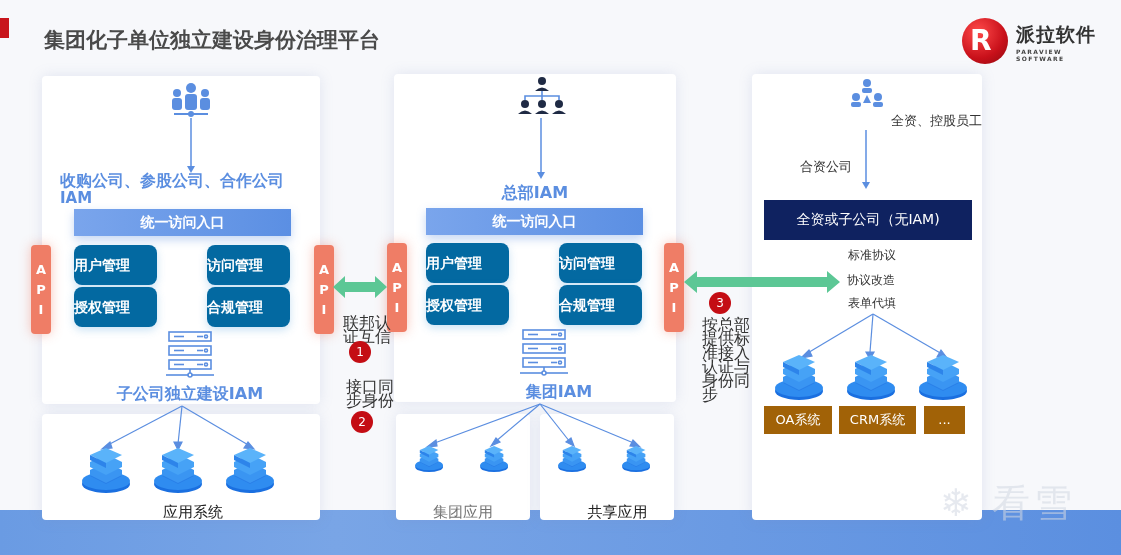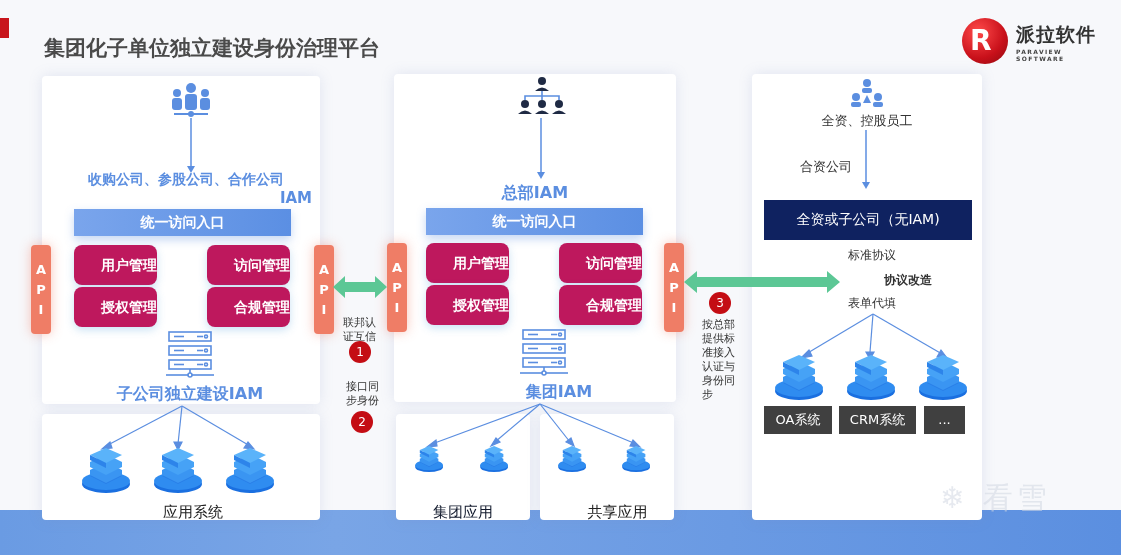--- a/index.html
+++ b/index.html
@@ -1,35 +1,35 @@
 <!DOCTYPE html>
 <html><head>
 <meta charset="utf-8">
 <style>
   html, body { margin:0; padding:0; }
   body { width:1121px; height:555px; position:relative; overflow:hidden; background:#f7f8fb; font-family:"DejaVu Sans", "Liberation Sans", sans-serif; }
   .abs { position:absolute; }
   .title-bar-mark { left:0; top:18px; width:9px; height:20px; background:#c8151c; }
-  .title { left:44px; top:26px; font-size:21px; font-weight:bold; color:#4a4a4a; letter-spacing:0px;margin-top:8px; }
+  .title { left:44px; top:26px; font-size:21px; font-weight:bold; color:#4a4a4a; letter-spacing:0px; }
   .logo { left:962px; top:18px; width:145px; height:46px; }
   .logo-circle { left:0; top:0; width:46px; height:46px; border-radius:50%; background:radial-gradient(circle at 35% 30%, #ff4a4a, #c8101a 60%, #8e0a10); }
   .logo-r { left:8px; top:6px; font-size:28px; font-weight:bold; color:#fff; font-family:"DejaVu Sans", sans-serif; }
   .logo-cn { left:54px; top:4px; font-size:19px; color:#333; font-weight:bold; letter-spacing:1px; }
   .logo-en { left:54px; top:30px; font-size:6px; color:#444; letter-spacing:1.4px; font-weight:bold; }
 
   .card { background:#fff; border-radius:4px; box-shadow:0 0 14px rgba(120,140,190,0.18); }
   .blue-text { color:#5b8ee0; font-weight:bold; }
   .entry-bar { background:linear-gradient(90deg,#7aa5ec,#5b8fe3); color:#fff; font-weight:bold; font-size:14px; text-align:center; line-height:27px; box-shadow:0 4px 10px rgba(90,140,220,0.35); }
-  .mod { background:#be185d; color:#fff; font-weight:bold; font-size:14px; border-radius:8px; text-align:right; line-height:40px; width:83px; height:40px; box-shadow:0 3px 8px rgba(80,160,220,0.3); }
+  .mod { background:#0369a1; color:#fff; font-weight:bold; font-size:14px; border-radius:8px; text-align:left; line-height:40px; width:83px; height:40px; box-shadow:0 3px 8px rgba(80,160,220,0.3); }
   .api { background:#ef7d66; color:#fff; font-weight:bold; font-size:13px; width:20px; height:89px; border-radius:4px; text-align:center; box-shadow:0 0 12px rgba(239,125,102,0.45); display:flex; flex-direction:column; justify-content:center; align-items:center; line-height:20px; }
-  .note { font-size:11px; color:#333; line-height:14px; }
+  .note { font-size:16px; color:#333; line-height:14px; }
   .badge { width:22px; height:22px; border-radius:50%; background:#c40d14; color:#fff; font-size:12px; text-align:center; line-height:22px; }
-  .sys-box { background:#404040; color:#fff; font-size:13px; text-align:center; line-height:28px; height:28px; }
+  .sys-box { background:#a16207; color:#fff; font-size:13px; text-align:center; line-height:28px; height:28px; }
   .bottom-wave { left:0; top:510px; width:1121px; height:60px; background:linear-gradient(90deg,#6a9be3,#79a5e6 30%, #5b8fe0); }
-  .watermark { left:940px; top:478px; font-size:30px; color:rgba(210,215,225,0.55); letter-spacing:4px; }
+  .watermark { left:940px; top:478px; font-size:38px; color:rgba(210,215,225,0.55); letter-spacing:4px; }
   .dark-box { background:#0f2260; color:#fff; font-size:14px; text-align:center; line-height:38px; }
 </style>
 </head>
 <body>
 
 <div class="abs title-bar-mark"></div>
 <div class="abs title">集团化子单位独立建设身份治理平台</div>
 <div class="abs logo">
   <div class="abs logo-circle"></div>
   <div class="abs logo-r">R</div>
@@ -51,22 +51,22 @@
     <circle cx="37" cy="11" r="4"></circle>
       <rect x="32" y="16" width="10" height="12" rx="3"></rect>
     <rect x="6" y="31" width="34" height="2"></rect>
       <circle cx="23" cy="32" r="3"></circle>
   </g>
 </svg>
 <svg class="abs" style="left:186px;top:118px;" width="10" height="56">
   <line x1="5" y1="0" x2="5" y2="48" stroke="#5b8ee0" stroke-width="1.5"></line>
     <polygon points="1,48 9,48 5,55" fill="#5b8ee0"></polygon>
 </svg>
-<div class="abs blue-text" style="left:60px;top:171px;width:252px;text-align:center;font-size:14px;">收购公司、参股公司、合作公司</div>
-<div class="abs blue-text" style="left:60px;top:189px;width:252px;text-align:right;font-size:15px;">IAM</div>
+<div class="abs blue-text" style="left:60px;top:171px;width:252px;font-size:16px;">收购公司、参股公司、合作公司</div>
+<div class="abs blue-text" style="left:60px;top:189px;width:252px;text-align:left;font-size:15px;">IAM</div>
 <div class="abs entry-bar" style="left:74px;top:209px;width:217px;height:27px;">统一访问入口</div>
 <div class="abs mod" style="left:74px;top:245px;">用户管理</div>
 <div class="abs mod" style="left:207px;top:245px;">访问管理</div>
 <div class="abs mod" style="left:74px;top:287px;">授权管理</div>
 <div class="abs mod" style="left:207px;top:287px;">合规管理</div>
 
 <svg class="abs" style="left:166px;top:330px;" width="48" height="48">
   <g fill="none" stroke="#5b8ee0" stroke-width="1.6">
     <rect x="3" y="2" width="42" height="9"></rect>
       <rect x="3" y="16" width="42" height="9"></rect>
@@ -179,44 +179,44 @@
   </svg>
 <svg class="abs" style="left:479px;top:446px;" width="30" height="28">
     <use href="#db" transform="scale(0.58)"></use>
   </svg>
 <svg class="abs" style="left:557px;top:446px;" width="30" height="28">
     <use href="#db" transform="scale(0.58)"></use>
   </svg>
 <svg class="abs" style="left:621px;top:446px;" width="30" height="28">
     <use href="#db" transform="scale(0.58)"></use>
   </svg>
-<div class="abs" style="left:396px;top:503px;width:134px;text-align:center;font-size:15px;color:#0f172a;">集团应用</div>
+<div class="abs" style="left:396px;top:503px;width:134px;text-align:center;font-size:15px;color:#737373;">集团应用</div>
 <div class="abs" style="left:540px;top:503px;width:155px;text-align:center;font-size:15px;color:#222;">共享应用</div>
 
 <div class="abs card" style="left:752px;top:74px;width:230px;height:446px;"></div>
 <svg class="abs" style="left:850px;top:78px;" width="34" height="30">
   <g fill="#5b8ee0">
     <circle cx="17" cy="5" r="4"></circle>
       <rect x="12" y="10" width="10" height="5" rx="2"></rect>
     <circle cx="6" cy="19" r="4"></circle>
       <rect x="1" y="24" width="10" height="5" rx="2"></rect>
     <circle cx="28" cy="19" r="4"></circle>
       <rect x="23" y="24" width="10" height="5" rx="2"></rect>
     <path d="M17 17 l-4 8 h8 z"></path>
   </g>
 </svg>
-<div class="abs" style="left:752px;top:112px;width:230px;text-align:center;font-size:13px;color:#333;">全资、控股员工</div>
+<div class="abs" style="left:752px;top:112px;width:230px;text-align:right;font-size:13px;color:#333;">全资、控股员工</div>
 <svg class="abs" style="left:861px;top:130px;" width="10" height="60">
   <line x1="5" y1="0" x2="5" y2="52" stroke="#5b8ee0" stroke-width="1.5"></line>
     <polygon points="1,52 9,52 5,59" fill="#5b8ee0"></polygon>
 </svg>
 <div class="abs" style="left:800px;top:158px;font-size:13px;color:#333;">合资公司</div>
 <div class="abs dark-box" style="left:764px;top:200px;width:208px;height:40px;">全资或子公司（无IAM)</div>
 <div class="abs note" style="left:848px;top:248px;font-size:12px;">标准协议</div>
-<div class="abs note" style="left:884px;top:273px;font-size:12px;font-weight:bold;">协议改造</div>
+<div class="abs note" style="left:847px;top:273px;font-size:12px;">协议改造</div>
 <div class="abs note" style="left:848px;top:296px;font-size:12px;">表单代填</div>
 <svg class="abs" style="left:790px;top:312px;" width="170" height="50">
   <g stroke="#5b8ee0" stroke-width="1.2" fill="#5b8ee0">
     <line x1="83" y1="2" x2="16" y2="42"></line>
       <polygon points="11,46 19,38 22,44"></polygon>
     <line x1="83" y1="2" x2="80" y2="40"></line>
       <polygon points="76,40 84,40 80,47"></polygon>
     <line x1="83" y1="2" x2="152" y2="42"></line>
       <polygon points="157,46 147,45 151,38"></polygon>
   </g>

